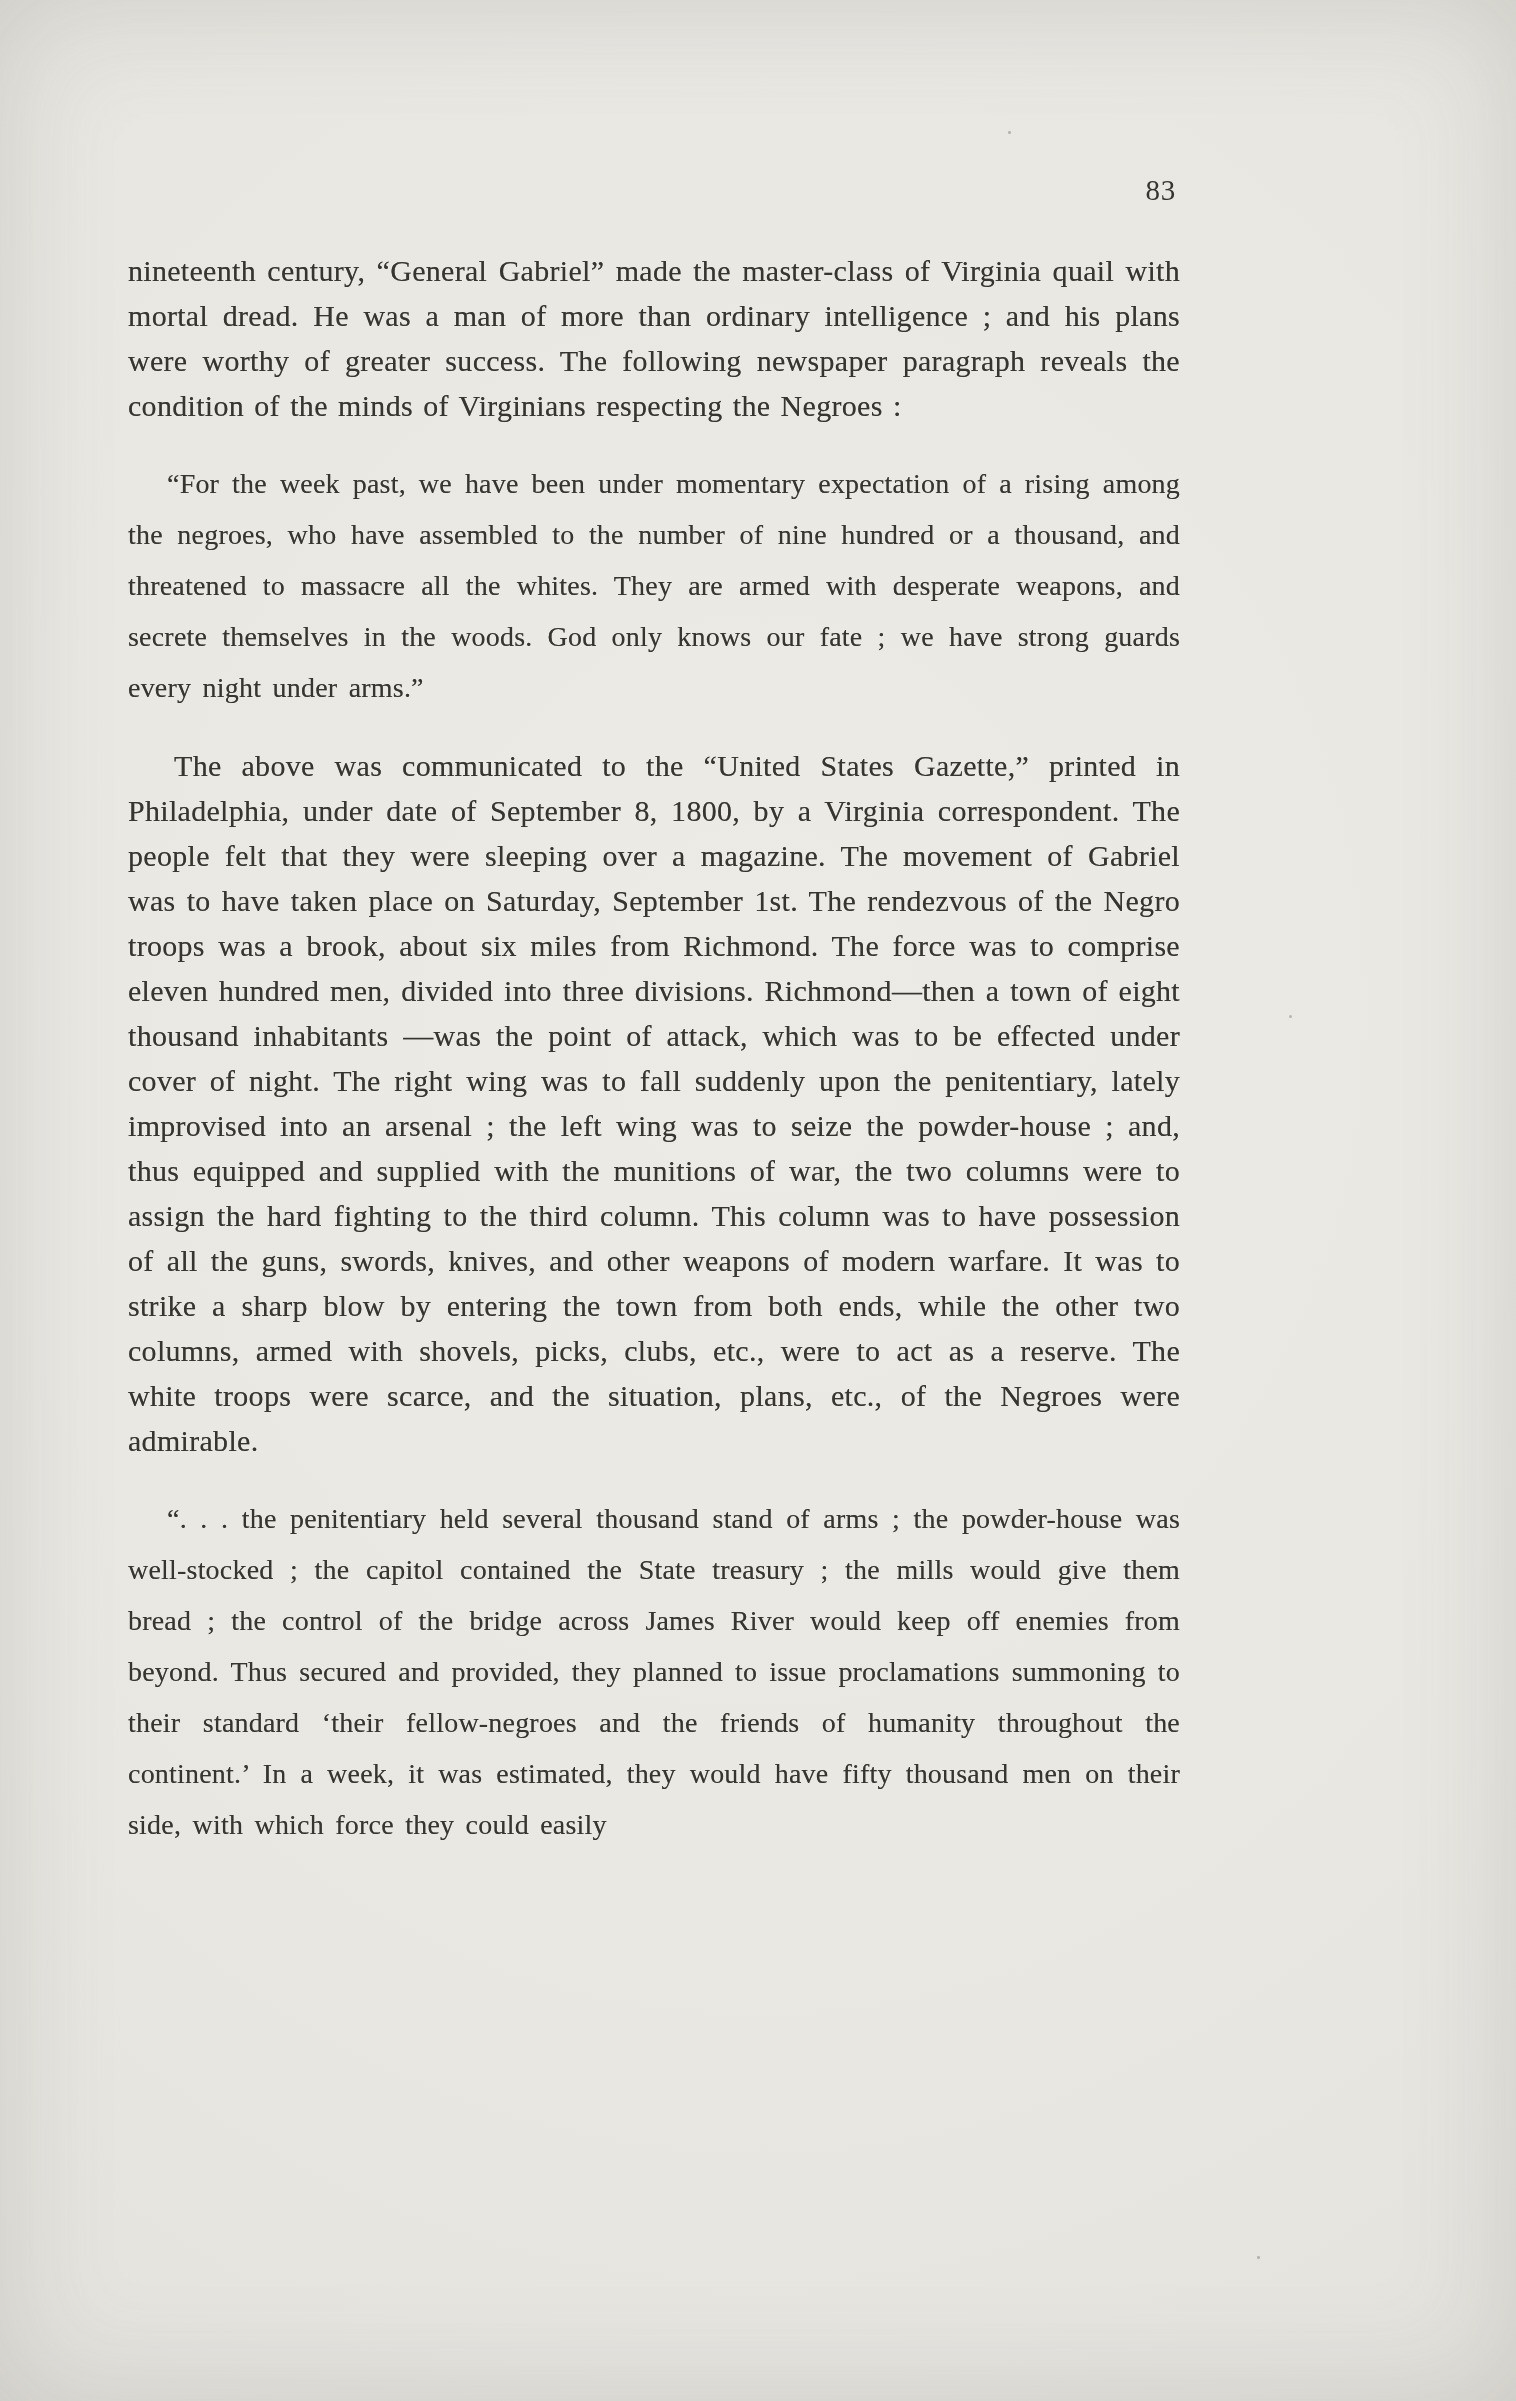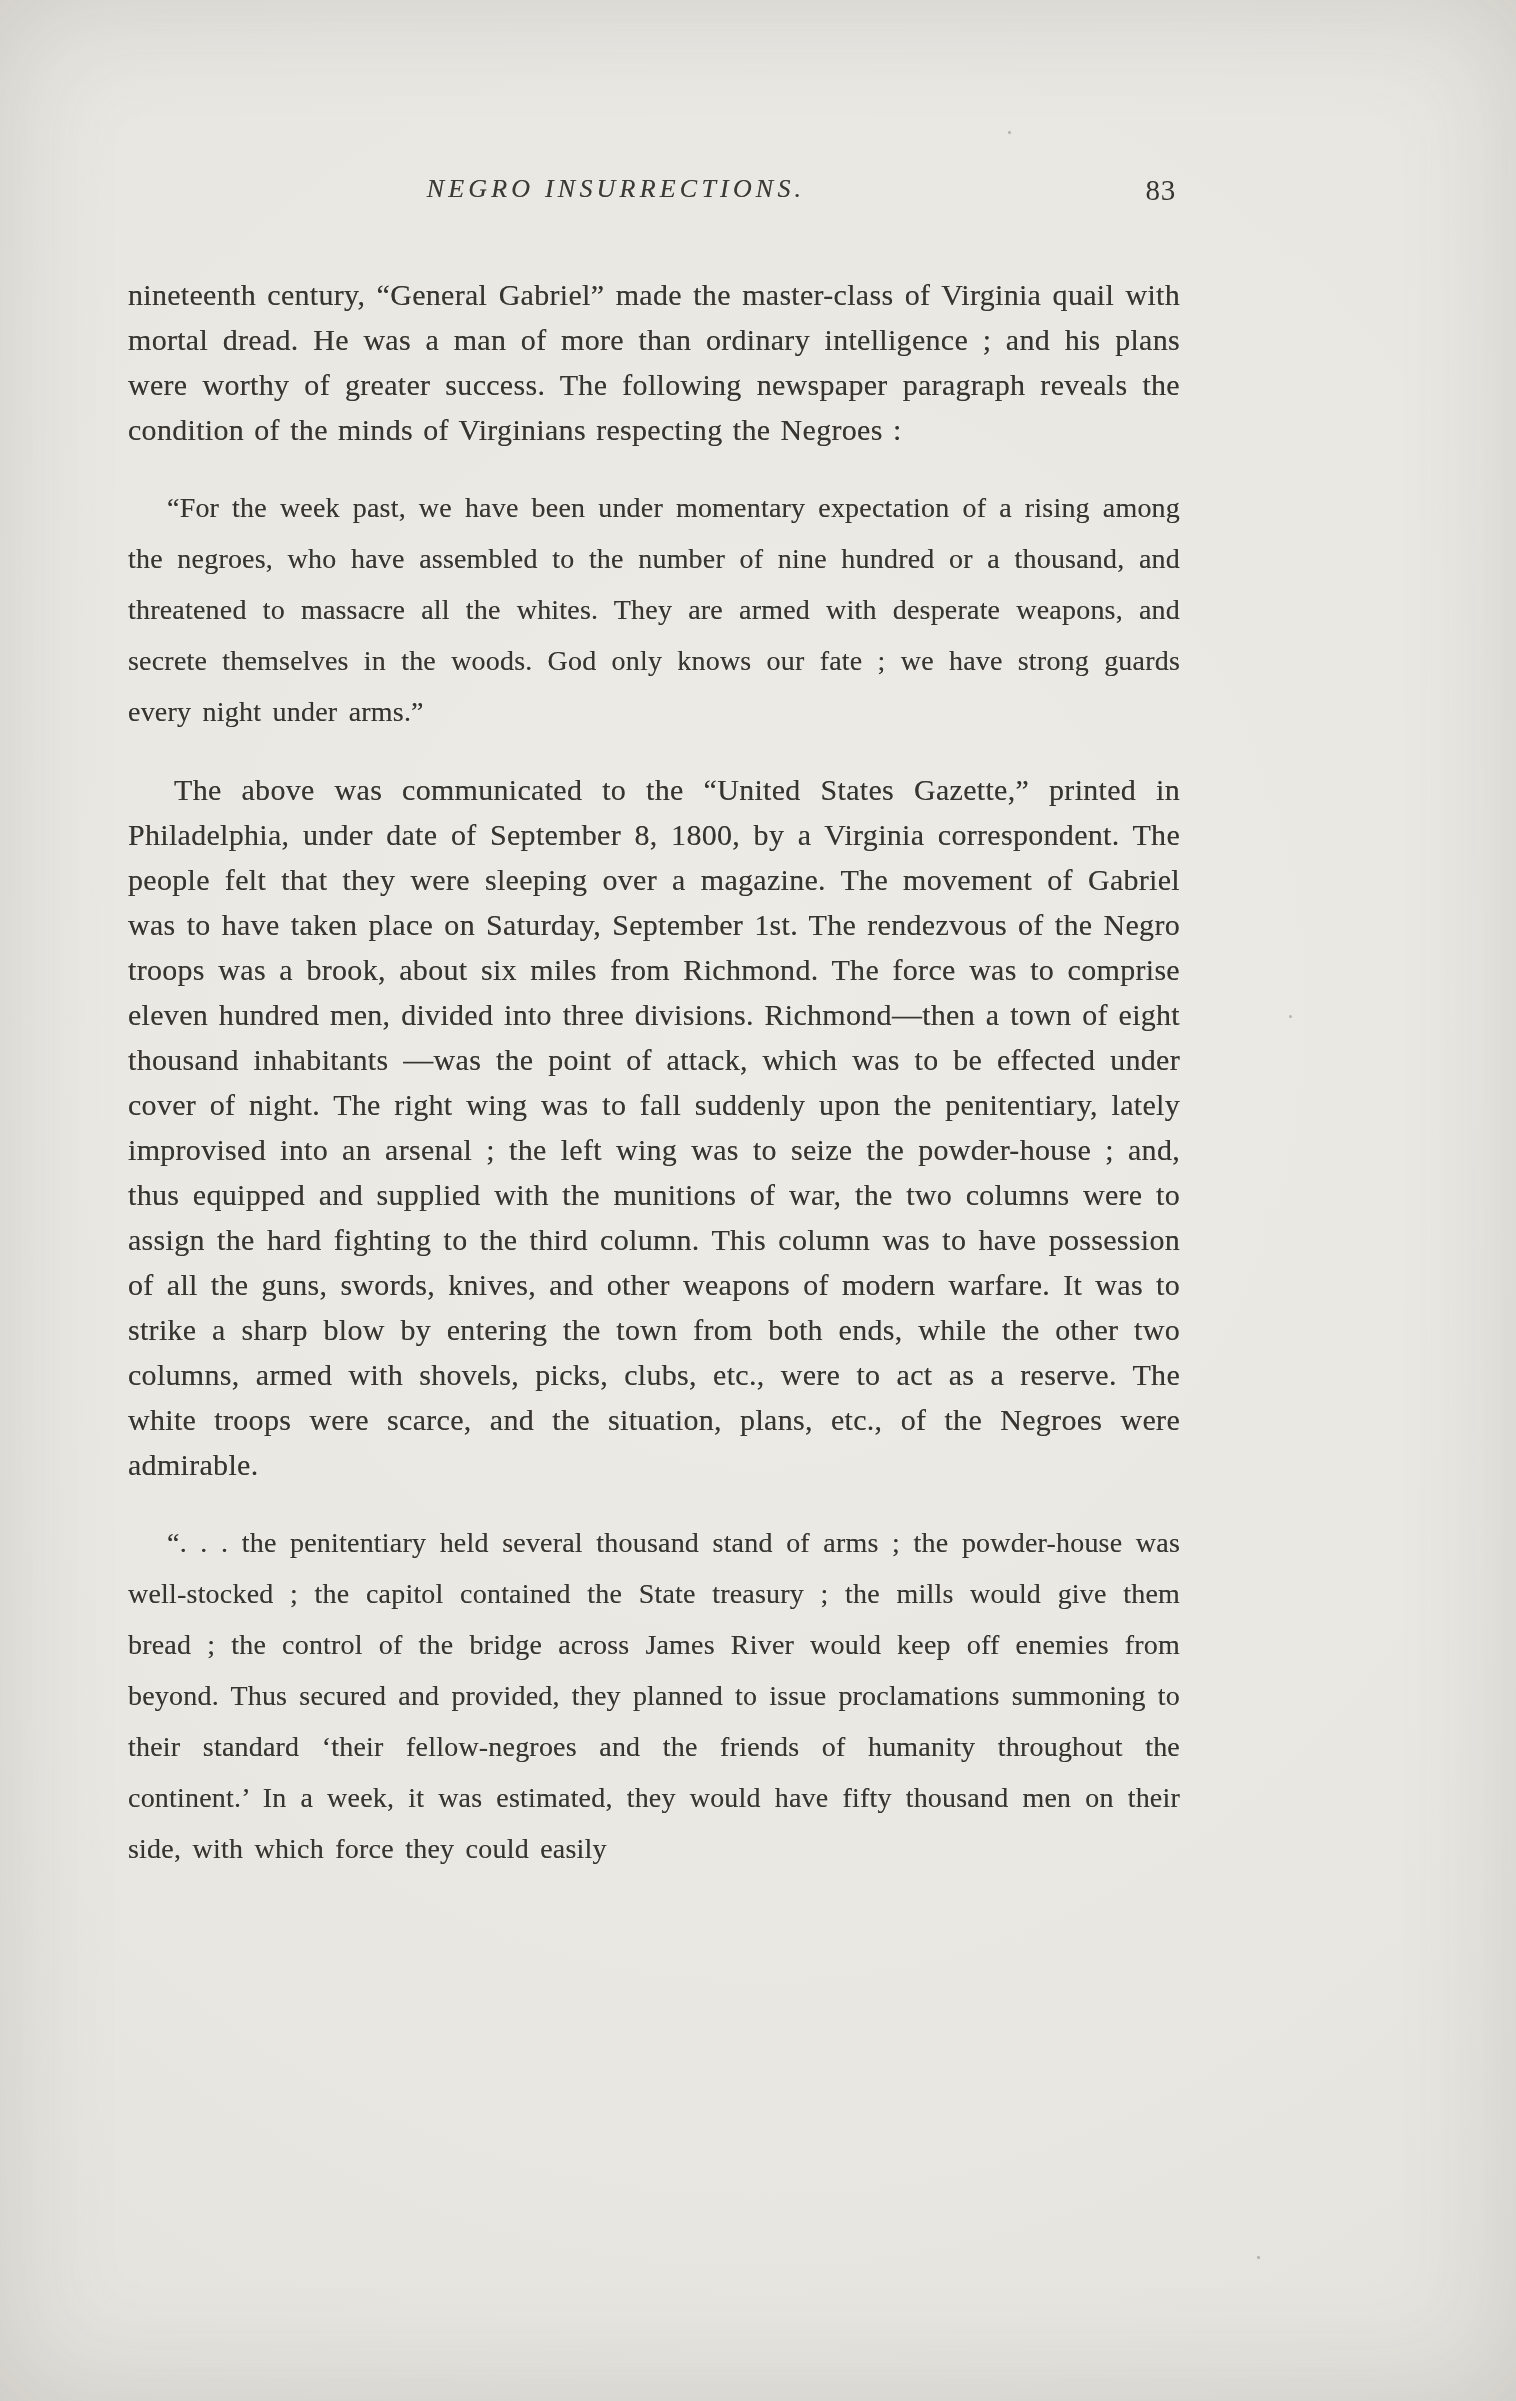--- a/index.html
+++ b/index.html
@@ -54,21 +54,20 @@
     letter-spacing: 0.8px;
     color: #37352f;
   }
 
   .text-block {
     position: absolute;
     left: 128px;
     top: 248px;
     width: 1052px;
     text-align: justify;
-    margin-top: 24px;
   }
   .body-para {
     margin: 0;
     font-size: 30px;
     line-height: 45px;
     word-spacing: 2.5px;
     letter-spacing: 0.3px;
     text-shadow: 0 0 0.6px rgba(54, 52, 47, 0.55);
   }
   .quote-para {
@@ -89,21 +88,20 @@
     background: rgba(92, 88, 80, 0.35);
     pointer-events: none;
   }
 </style>
 </head>
 <body>
 
 <div class="scan">
 
   <div class="running-head">
-    <span class="head-title">NEGRO INSURRECTIONS.</span>
     <span class="page-number">83</span>
   </div>
 
   <div class="text-block">
     <p class="body-para">nineteenth century, “General Gabriel” made the master-class of Virginia quail with mortal dread. He was a man of more than ordinary intelligence ; and his plans were worthy of greater success. The following newspaper paragraph reveals the condition of the minds of Virginians respecting the Negroes :</p>
 
     <p class="quote-para block-gap">“For the week past, we have been under momentary expectation of a rising among the negroes, who have assembled to the number of nine hundred or a thousand, and threatened to massacre all the whites. They are armed with desperate weapons, and secrete themselves in the woods. God only knows our fate ; we have strong guards every night under arms.”</p>
 
     <p class="body-para indent block-gap">The above was communicated to the “United States Gazette,” printed in Philadelphia, under date of September 8, 1800, by a Virginia correspondent. The people felt that they were sleeping over a magazine. The movement of Gabriel was to have taken place on Saturday, September 1st. The rendezvous of the Negro troops was a brook, about six miles from Richmond. The force was to comprise eleven hundred men, divided into three divisions. Richmond—then a town of eight thousand inhabitants —was the point of attack, which was to be effected under cover of night. The right wing was to fall suddenly upon the penitentiary, lately improvised into an arsenal ; the left wing was to seize the powder-house ; and, thus equipped and supplied with the munitions of war, the two columns were to assign the hard fighting to the third column. This column was to have possession of all the guns, swords, knives, and other weapons of modern warfare. It was to strike a sharp blow by entering the town from both ends, while the other two columns, armed with shovels, picks, clubs, etc., were to act as a reserve. The white troops were scarce, and the situation, plans, etc., of the Negroes were admirable.</p>
 

